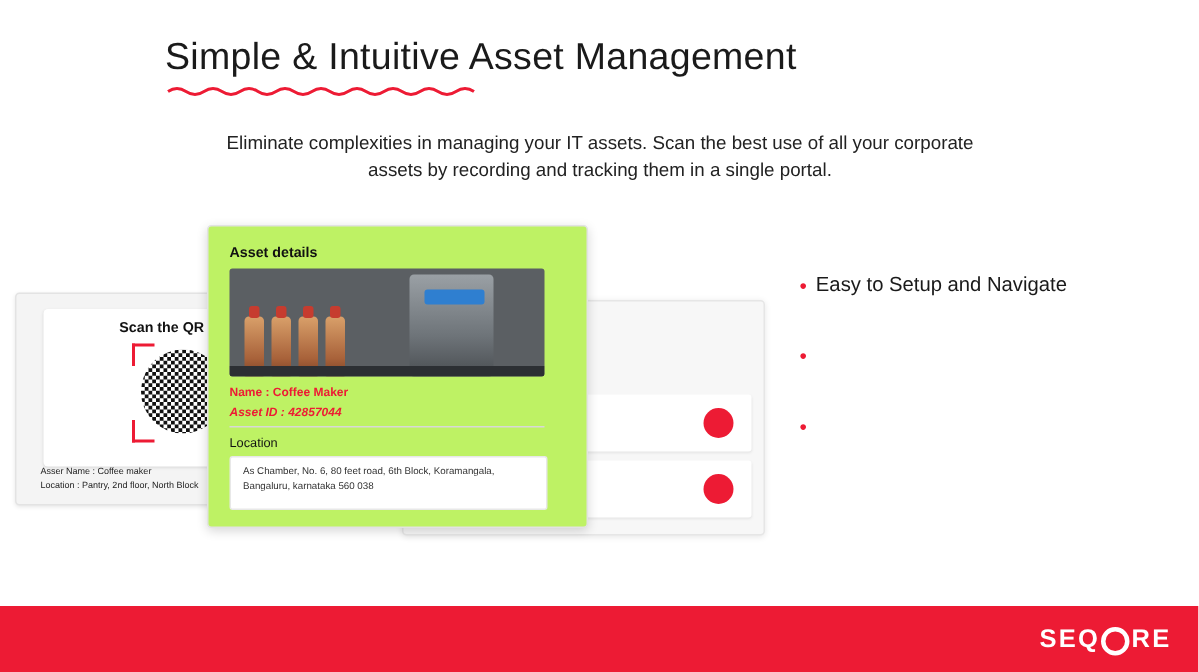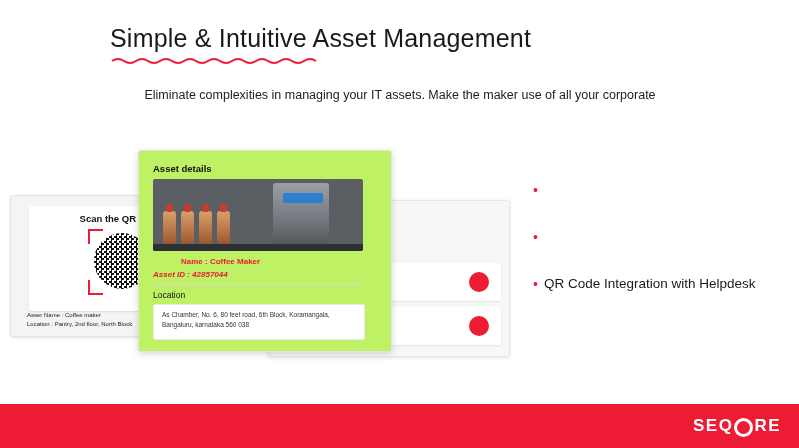--- a/index.html
+++ b/index.html
@@ -293,21 +293,20 @@
     height: 7px;
     background: #2c2f33;
   }
   .ca-name {
     position: absolute;
     left: 14px;
     top: 106px;
     font-size: 8px;
     color: #ed1b34;
     font-weight: bold;
-    margin-left: 28px;
   }
   .ca-id {
     position: absolute;
     left: 14px;
     top: 119px;
     font-size: 8px;
     color: #ed1b34;
     font-weight: bold;
     font-style: italic;
   }
@@ -382,33 +381,34 @@
 <body>
 
 <div class="heading">Simple &amp; Intuitive Asset Management</div>
 <div class="heading-underline">
   <svg width="210" height="9" viewBox="0 0 210 9">
     <path d="M2 5 Q 8 1 14 5 T 26 5 T 38 5 T 50 5 T 62 5 T 74 5 T 86 5 T 98 5 T 110 5 T 122 5 T 134 5 T 146 5 T 158 5 T 170 5 T 182 5 T 194 5 T 206 5" fill="none" stroke="#ed1b34" stroke-width="2"></path>
   </svg>
 </div>
 
 <div class="subtitle">
-  <div>Eliminate complexities in managing your IT assets. Make the maker use of all your corporate</div>
+  <div>Eliminate complexities in managing your IT assets. Scan the best use of all your corporate</div>
+  <div>assets by recording and tracking them in a single portal.</div>
 </div>
 
 <div class="bullets">
   <div class="bullet-row">
     <span class="bullet-dot">•</span>
+    <span class="bullet-text">Easy to Setup and Navigate</span>
   </div>
   <div class="bullet-row">
     <span class="bullet-dot">•</span>
   </div>
   <div class="bullet-row">
     <span class="bullet-dot">•</span>
-    <span class="bullet-text">QR Code Integration with Helpdesk</span>
   </div>
 </div>
 
 <div class="screens">
 
   <div class="card-qr">
     <div class="card-qr-inner">
       <div class="card-qr-title">Scan the QR Code</div>
       <div class="qr-wrap">
         <div class="qr-circle"></div>

